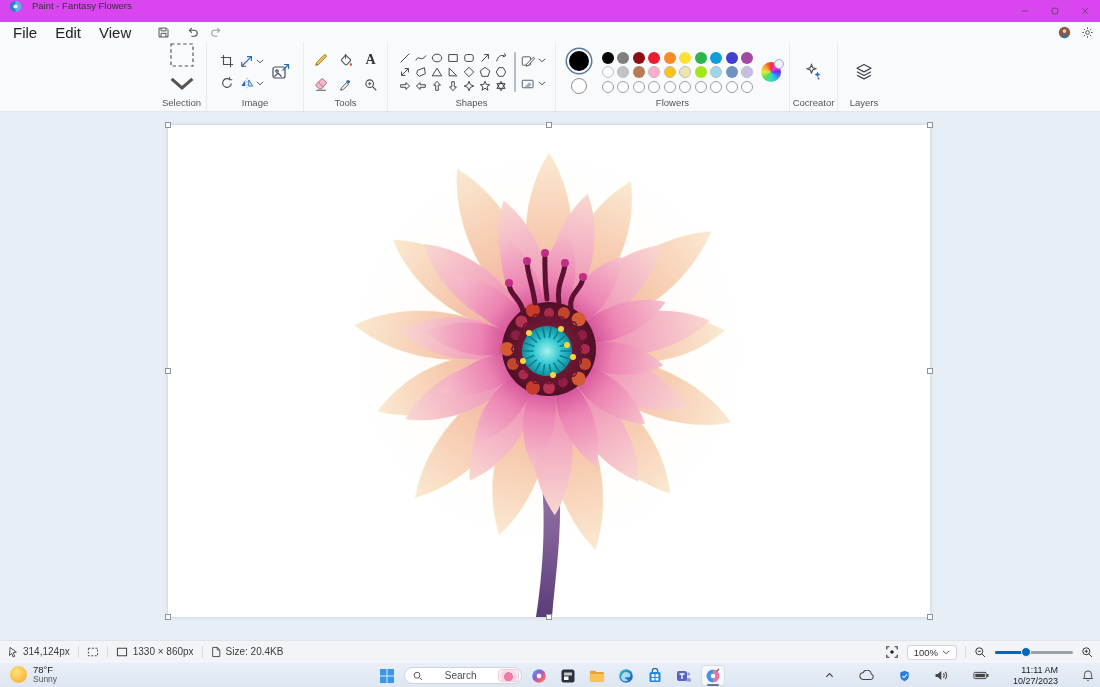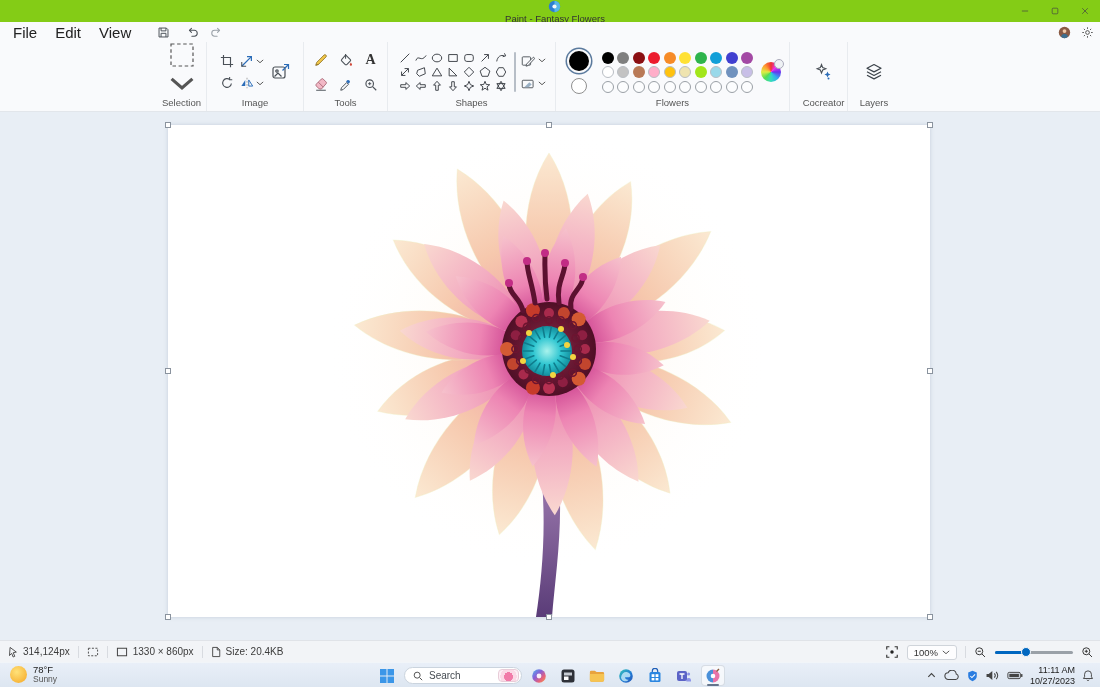--- a/index.html
+++ b/index.html
@@ -1,21 +1,21 @@
 <!DOCTYPE html>
 <html><head>
 <meta charset="utf-8">
 <style>
   *{box-sizing:border-box;margin:0;padding:0;}
   html,body{width:1100px;height:687px;}
   body{font-family:"Liberation Sans",sans-serif;font-size:11px;color:#333;}
   #app{position:relative;width:1100px;height:687px;background:#e8eef5;overflow:hidden;}
 
   
-  .titlebar{position:absolute;left:0;top:0;width:100%;height:22px;background:#84cc16;display:flex;align-items:center;flex-direction:column;}
+  .titlebar{position:absolute;left:0;top:0;width:100%;height:22px;background:#d946ef;display:flex;align-items:flex-start;}
   .titlebar .logo{width:13px;height:13px;margin-left:9px;}
   .titlebar .title{font-size:9.5px;color:#333;margin-left:10px;}
   .wincontrols{position:absolute;right:0;top:0;height:22px;display:flex;}
   .winbtn{width:30px;height:22px;display:flex;align-items:center;justify-content:center;color:#444;}
   .winbtn svg{width:10px;height:10px;}
 
   
   .menubar{position:absolute;left:0;top:22px;width:100%;height:20px;background:#f9fafc;display:flex;align-items:center;}
   .menuitem{padding:2px 9px;font-size:15px;color:#222;border-radius:4px;}
   .menuicon{width:22px;height:16px;display:flex;align-items:center;justify-content:center;color:#4a5057;}
@@ -68,21 +68,21 @@
   .color1{width:20px;height:20px;border-radius:50%;box-shadow:0 0 0 2px #f9fafc,0 0 0 3.5px #5b7a9d;}
   .color2{width:16px;height:16px;border-radius:50%;border:1.5px solid #8f8f8f;background:#fff;}
   .palette{display:flex;flex-direction:column;gap:2.5px;}
   .prow{display:flex;gap:3.5px;}
   .swatch{width:12px;height:12px;border-radius:50%;}
   .swatch.empty{border:1px solid #9aa0a6;background:#fcfdfe;}
   .colorwheel{width:20px;height:20px;border-radius:50%;position:relative;
     background:conic-gradient(#e33,#e3e,#63e,#3ae,#3db,#5d5,#de4,#f93,#e33);}
   .colorwheel::after{content:"";position:absolute;right:-3px;top:-3px;width:8px;height:8px;border-radius:50%;background:#eef1f4;border:1px solid #aab;}
 
-  .g-cocreator{width:48px;margin-left:10px;}
+  .g-cocreator{width:48px;}
   .g-cocreator svg{width:20px;height:20px;}
   .g-layers{width:52px;border-right:none;}
   .g-layers svg{width:20px;height:20px;}
 
   
   .canvas-area{position:absolute;left:0;top:112px;width:1100px;height:528px;background:#e8eef5;}
   .canvas{position:absolute;left:168px;top:13px;width:762px;height:492px;background:#fff;box-shadow:0 0 4px rgba(90,110,140,.25);}
   .handle{position:absolute;width:6px;height:6px;background:#fff;border:1px solid #8a939e;}
 
   
@@ -101,25 +101,25 @@
   .taskbar{position:absolute;left:0;top:662px;width:100%;height:25px;background:linear-gradient(#e9eff8,#dde6f1);border-top:1px solid rgba(255,255,255,.6);}
   .weather{position:absolute;left:10px;top:2px;display:flex;align-items:center;gap:6px;}
   .sun{width:17px;height:17px;border-radius:50%;background:radial-gradient(circle at 40% 35%,#ffe27a,#f5a623);}
   .weather .wt{font-size:9.5px;color:#222;line-height:1.1;}
   .weather .wc{font-size:8.5px;color:#555;line-height:1.1;}
   .task-center{position:absolute;left:50%;top:0;height:25px;transform:translateX(-50%);display:flex;align-items:center;gap:5px;}
   .taskbtn{width:24px;height:21px;display:flex;align-items:center;justify-content:center;border-radius:4px;position:relative;}
   .taskbtn svg{width:16px;height:16px;}
   .taskbtn.active{background:rgba(255,255,255,.65);box-shadow:inset 0 0 0 1px rgba(120,140,160,.25);}
   .taskbtn.active::after{content:"";position:absolute;bottom:0px;left:50%;transform:translateX(-50%);width:12px;height:2.5px;border-radius:2px;background:#64748b;}
-  .searchpill{display:flex;align-items:center;gap:6px;width:118px;height:17px;border-radius:9px;background:#fff;border:1px solid #cbd4de;padding:0 2px 0 8px;}
+  .searchpill{display:flex;align-items:center;gap:22px;width:118px;height:17px;border-radius:9px;background:#fff;border:1px solid #cbd4de;padding:0 2px 0 8px;}
   .searchpill .stext{flex:1;font-size:10px;color:#454b52;}
   .searchpill svg.mag{width:10px;height:10px;}
   .bingthumb{width:21px;height:13px;border-radius:4px;background:radial-gradient(circle at 50% 60%,#f17ba8 0 38%,#fbd9e6 39% 70%,#fdeff5 71%);border:1px solid #e8ccd8;}
-  .tray{position:absolute;right:6px;top:0;height:25px;display:flex;align-items:center;gap:7px;}
+  .tray{position:absolute;right:6px;top:0;height:25px;display:flex;align-items:center;gap:24px;}
   .tray svg{display:block;}
   .clock{text-align:right;font-size:9px;color:#222;line-height:1.15;}
 
   .icon{display:inline-flex;align-items:center;justify-content:center;}
 </style>
 </head>
 <body>
 
 <div id="app">
 

